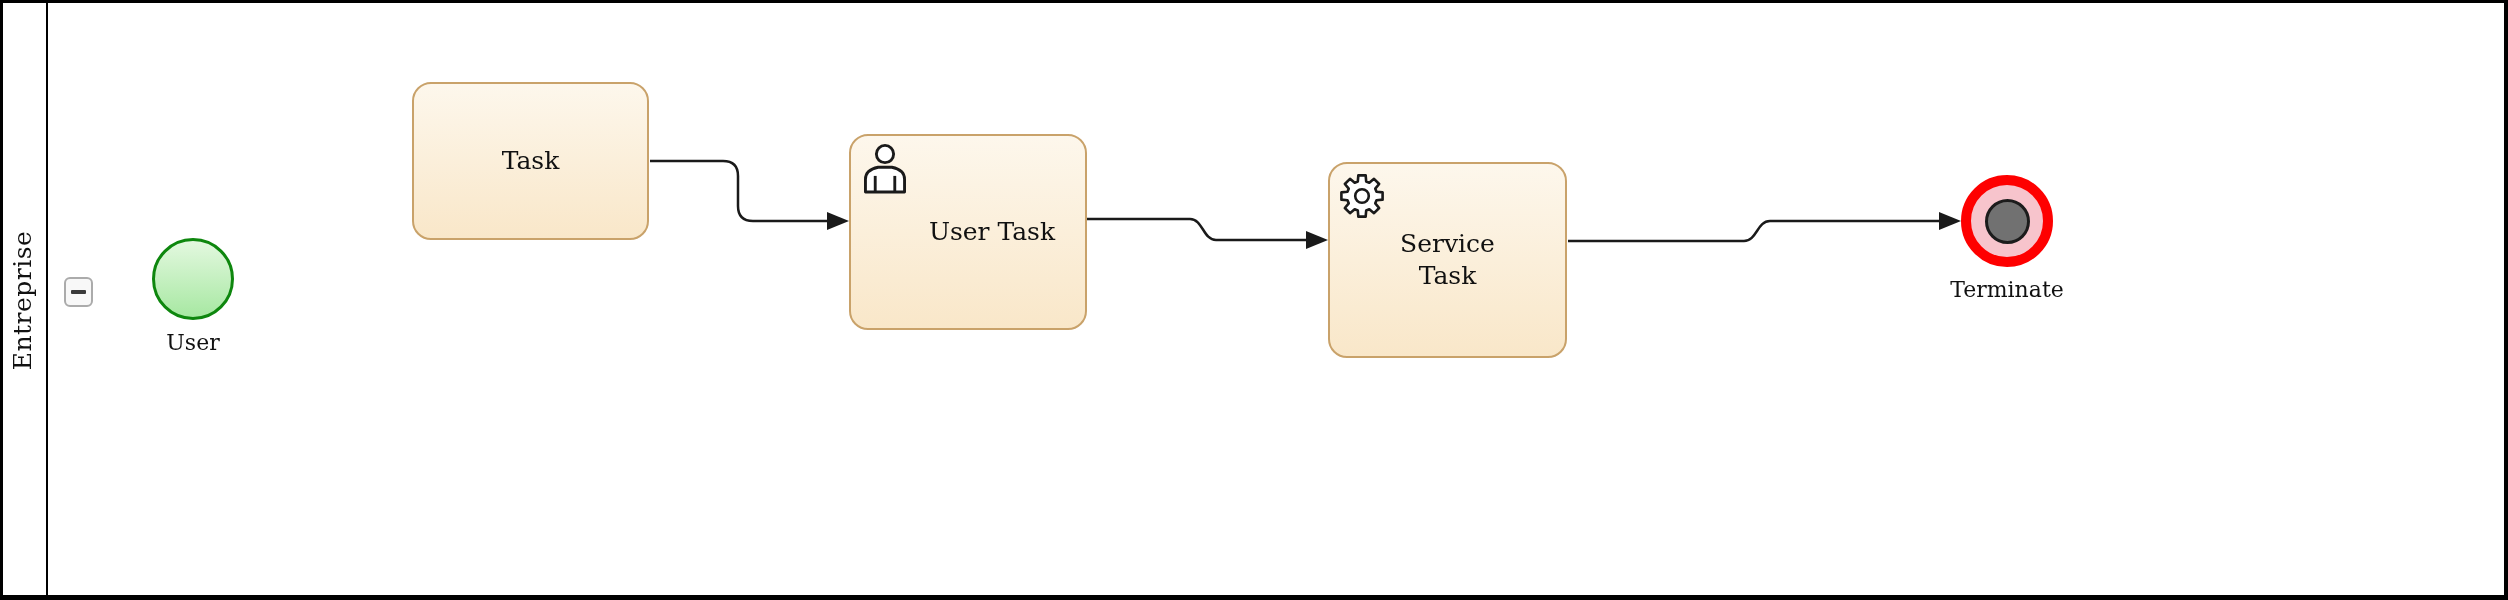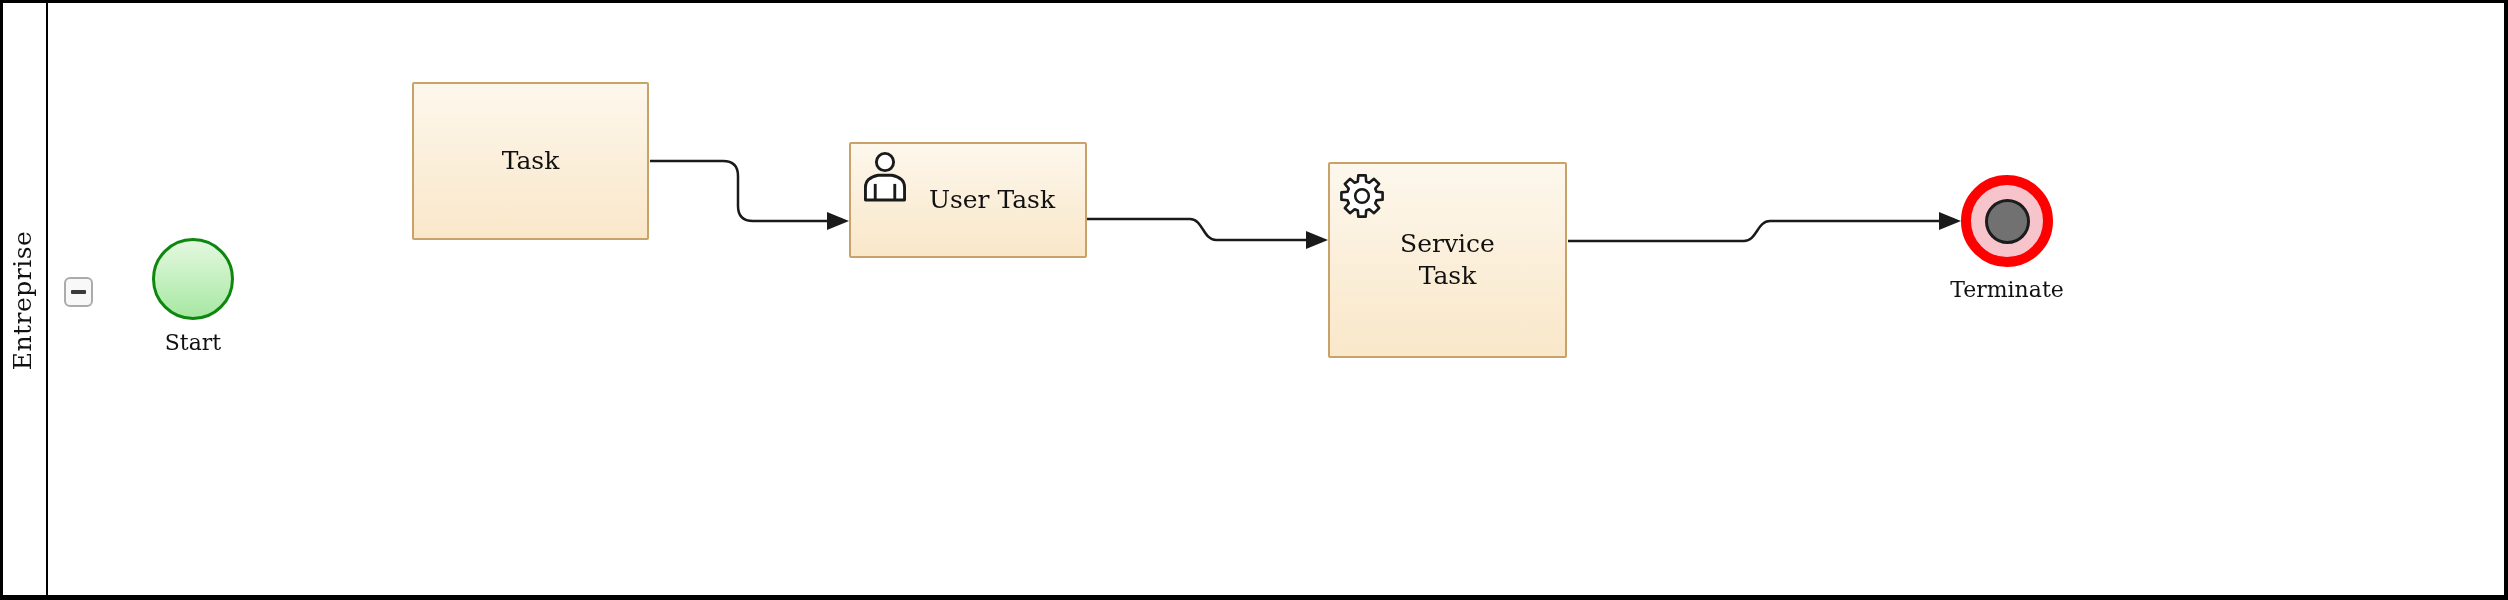--- a/index.html
+++ b/index.html
@@ -75,28 +75,28 @@
     width: 82px; height: 82px;
     border-radius: 50%;
     border: 3px solid #0e870e;
     background: linear-gradient(180deg, #e3f8df 0%, #a7e8a2 100%);
   }
 
   
   .task {
     position: absolute;
     border: 2px solid #c9a26a;
-    border-radius: 2px;
+    border-radius: 19px;
     background: linear-gradient(180deg, #fdf7ec 0%, #f9e7c9 100%);
     display: flex;
     align-items: center;
     justify-content: center;
   }
   .task-plain   { left: 412px;  top: 82px;  width: 237px; height: 158px; }
-  .user-task    { left: 849px;  top: 142px; width: 238px; height: 116px; padding-left: 48px; }
+  .user-task    { left: 849px;  top: 134px; width: 238px; height: 196px; padding-left: 48px; }
   .service-task { left: 1328px; top: 162px; width: 239px; height: 196px; }
   .task-label {
     font-size: 25px;
     text-align: center;
     white-space: pre-line;
     line-height: 1.3;
   }
   .task-icon {
     position: absolute;
   }
@@ -155,21 +155,21 @@
       <path d="M1087,219 H1190 C1203,219 1203,240 1216,240 H1307"></path>
       <polygon points="1328,240 1306,231 1306,249" fill="#1a1a1a" stroke="none"></polygon>
     </g>
     <g stroke="#1a1a1a" stroke-width="2.5" fill="none">
       <path d="M1568,241 H1744 C1757,241 1757,221 1770,221 H1940"></path>
       <polygon points="1961,221 1939,212 1939,230" fill="#1a1a1a" stroke="none"></polygon>
     </g>
   </svg>
 
   <div class="start-event"></div>
-  <div class="event-label start-label">Start</div>
+  <div class="event-label start-label">User</div>
 
   <div class="task task-plain">
     <span class="task-label">Task</span>
   </div>
 
   <div class="task user-task">
     <svg class="task-icon" viewBox="0 0 40 44" xmlns="http://www.w3.org/2000/svg">
       <path d="M3,42 V31 C3,24 9,21.5 14,20.5 L26,20.5 C31,21.5 37,24 37,31 V42 Z" fill="#ffffff" stroke="#1a1a1a" stroke-width="2.5" stroke-linejoin="round"></path>
       <line x1="11.5" y1="28" x2="11.5" y2="42" stroke="#1a1a1a" stroke-width="2.5"></line>
       <line x1="28.5" y1="28" x2="28.5" y2="42" stroke="#1a1a1a" stroke-width="2.5"></line>

